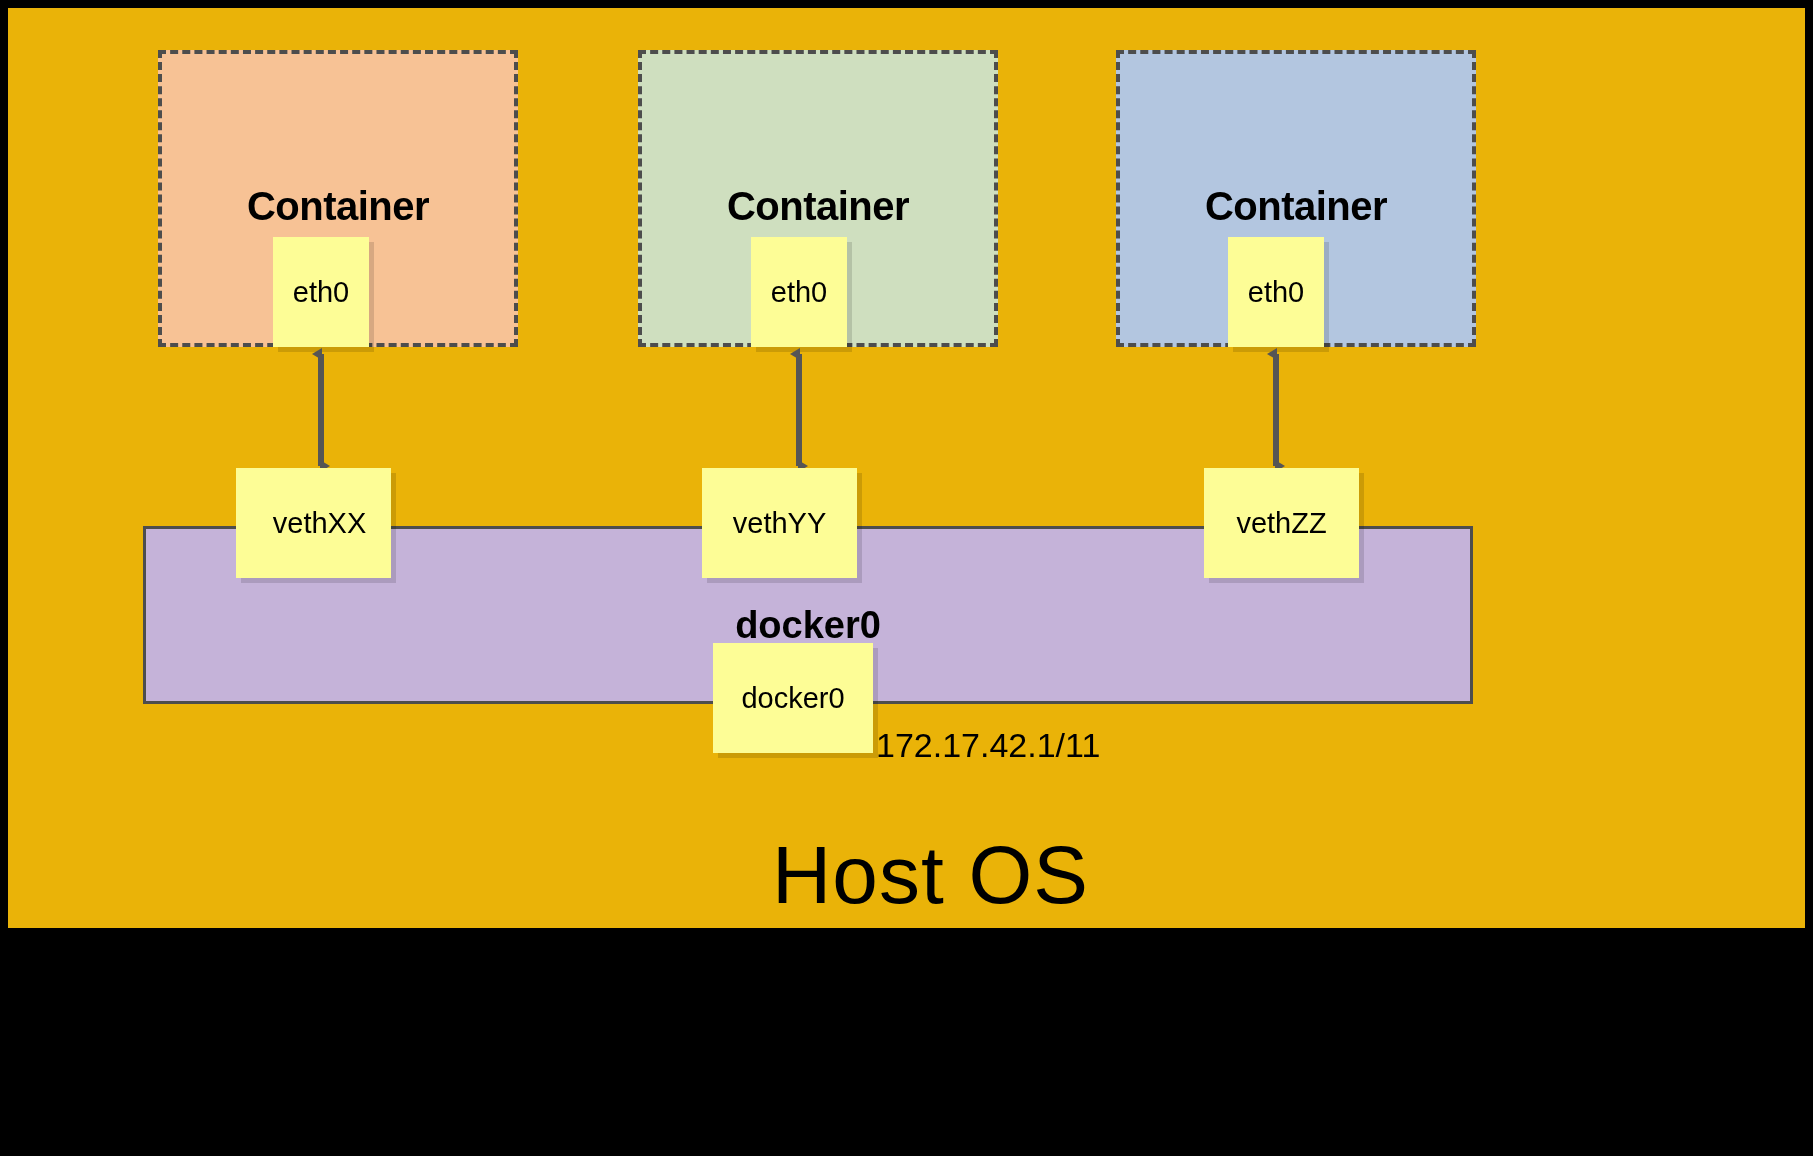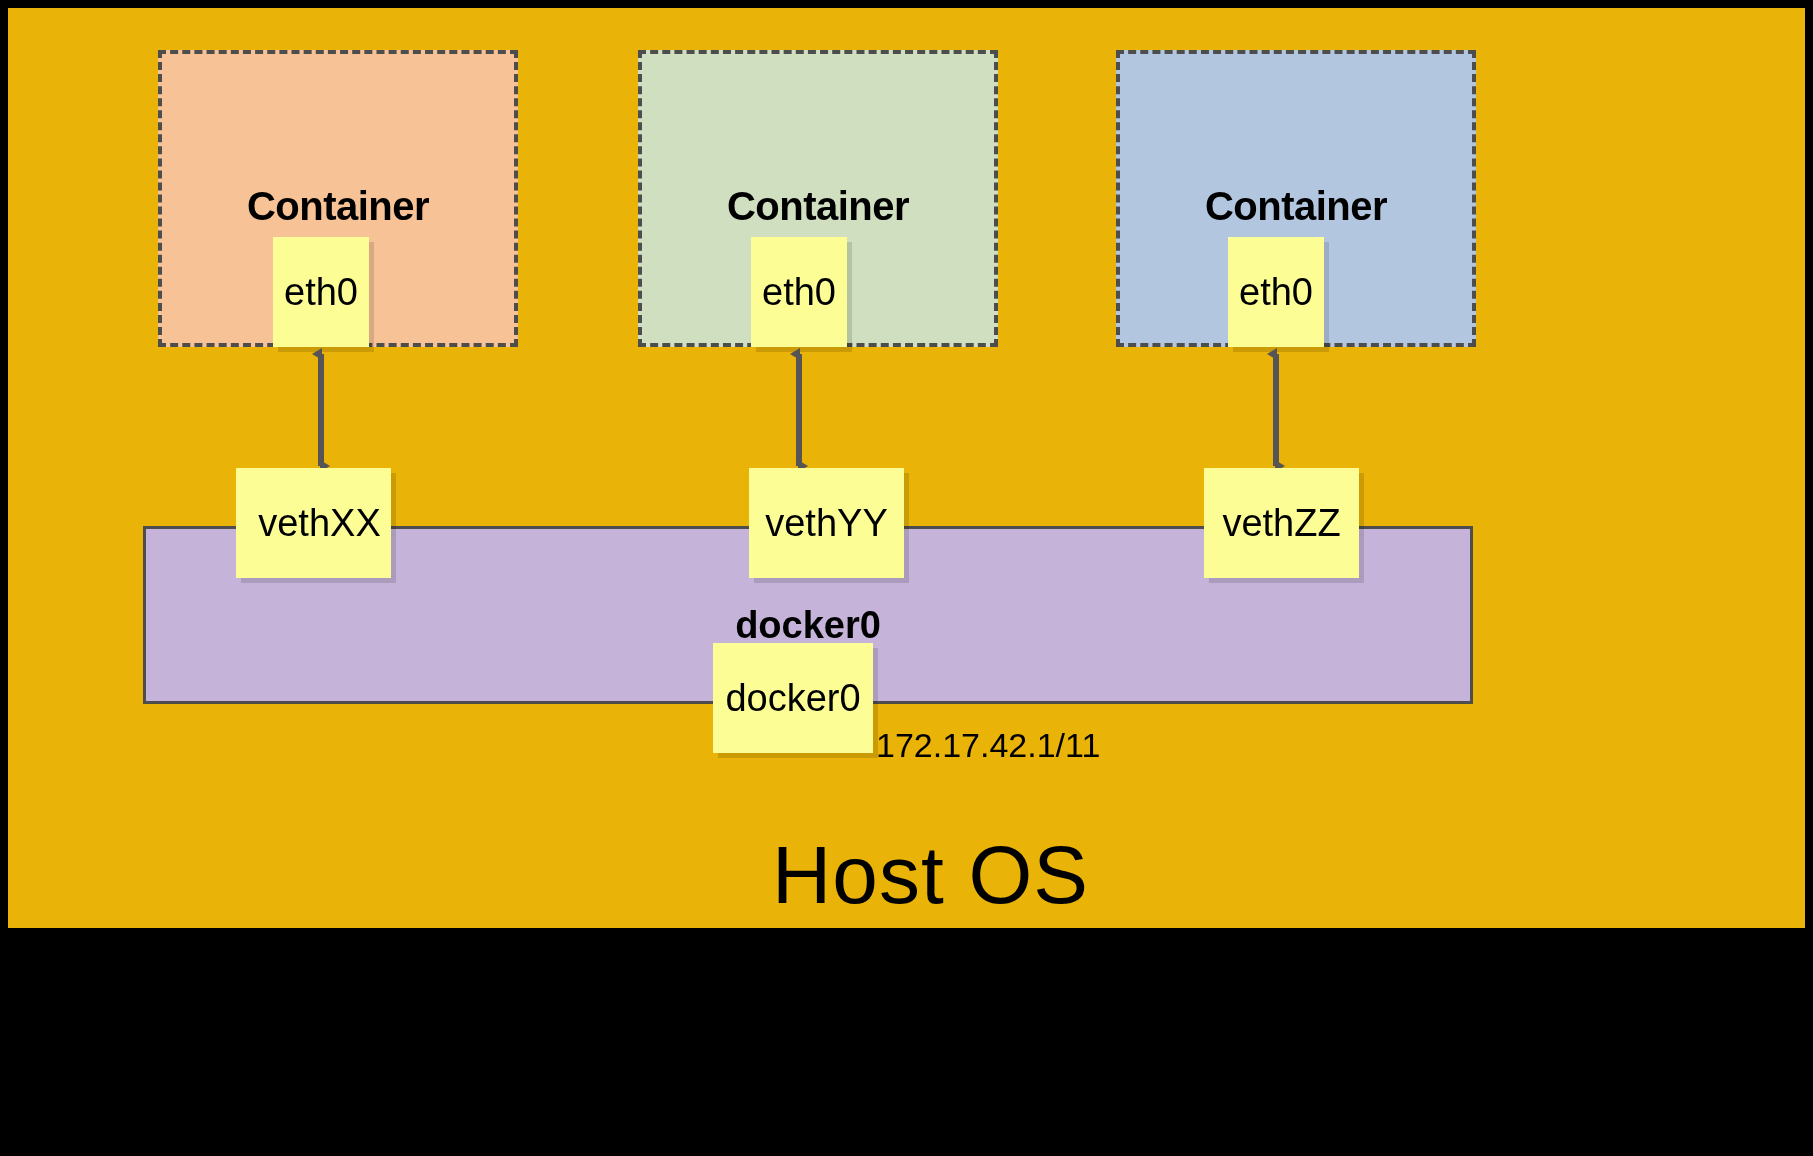--- a/index.html
+++ b/index.html
@@ -46,21 +46,21 @@
   
   .note {
     position: absolute;
     background: #fdfd96;
     box-shadow: 5px 5px 0 rgba(0,0,0,0.13);
     box-sizing: border-box;
     display: flex;
     align-items: center;
     justify-content: center;
     color: #000000;
-    font-size: 38px;
+    font-size: 29px;
     line-height: 1;
     white-space: nowrap;
   }
 
   
   #bridge {
     position: absolute;
     background: #c5b3d9;
     border: 3px solid #4d4d4d;
     box-sizing: border-box;
@@ -158,21 +158,21 @@
       <line x1="23" y1="122" x2="23" y2="10" stroke="#555555" stroke-width="6" marker-end="url(#ahU3)"></line>
       <line x1="23" y1="10" x2="23" y2="122" stroke="#555555" stroke-width="6" marker-end="url(#ahD3)"></line>
     </svg>
 
     <div id="bridge" style="left:135px; top:518px; width:1330px; height:178px;">
       <div id="bridge-label" style="top:75px;">docker0</div>
     </div>
 
     <div class="note" style="left:228px; top:460px; width:155px; height:110px;padding-left:12px;">vethXX</div>
 
-    <div class="note" style="left:741px; top:460px; width:155px; height:110px;">vethYY</div>
+    <div class="note" style="left:694px; top:460px; width:155px; height:110px;">vethYY</div>
 
     <div class="note" style="left:1183px; top:460px; width:155px; height:110px;margin-left:13px;">vethZZ</div>
 
     <div class="note" style="left:705px; top:635px; width:160px; height:110px;">docker0</div>
 
     <div id="ip-label" style="left:868px; top:718px;">172.17.42.1/11</div>
 
     <div id="host-os" style="top:820px;">Host OS</div>
 
   </div>

